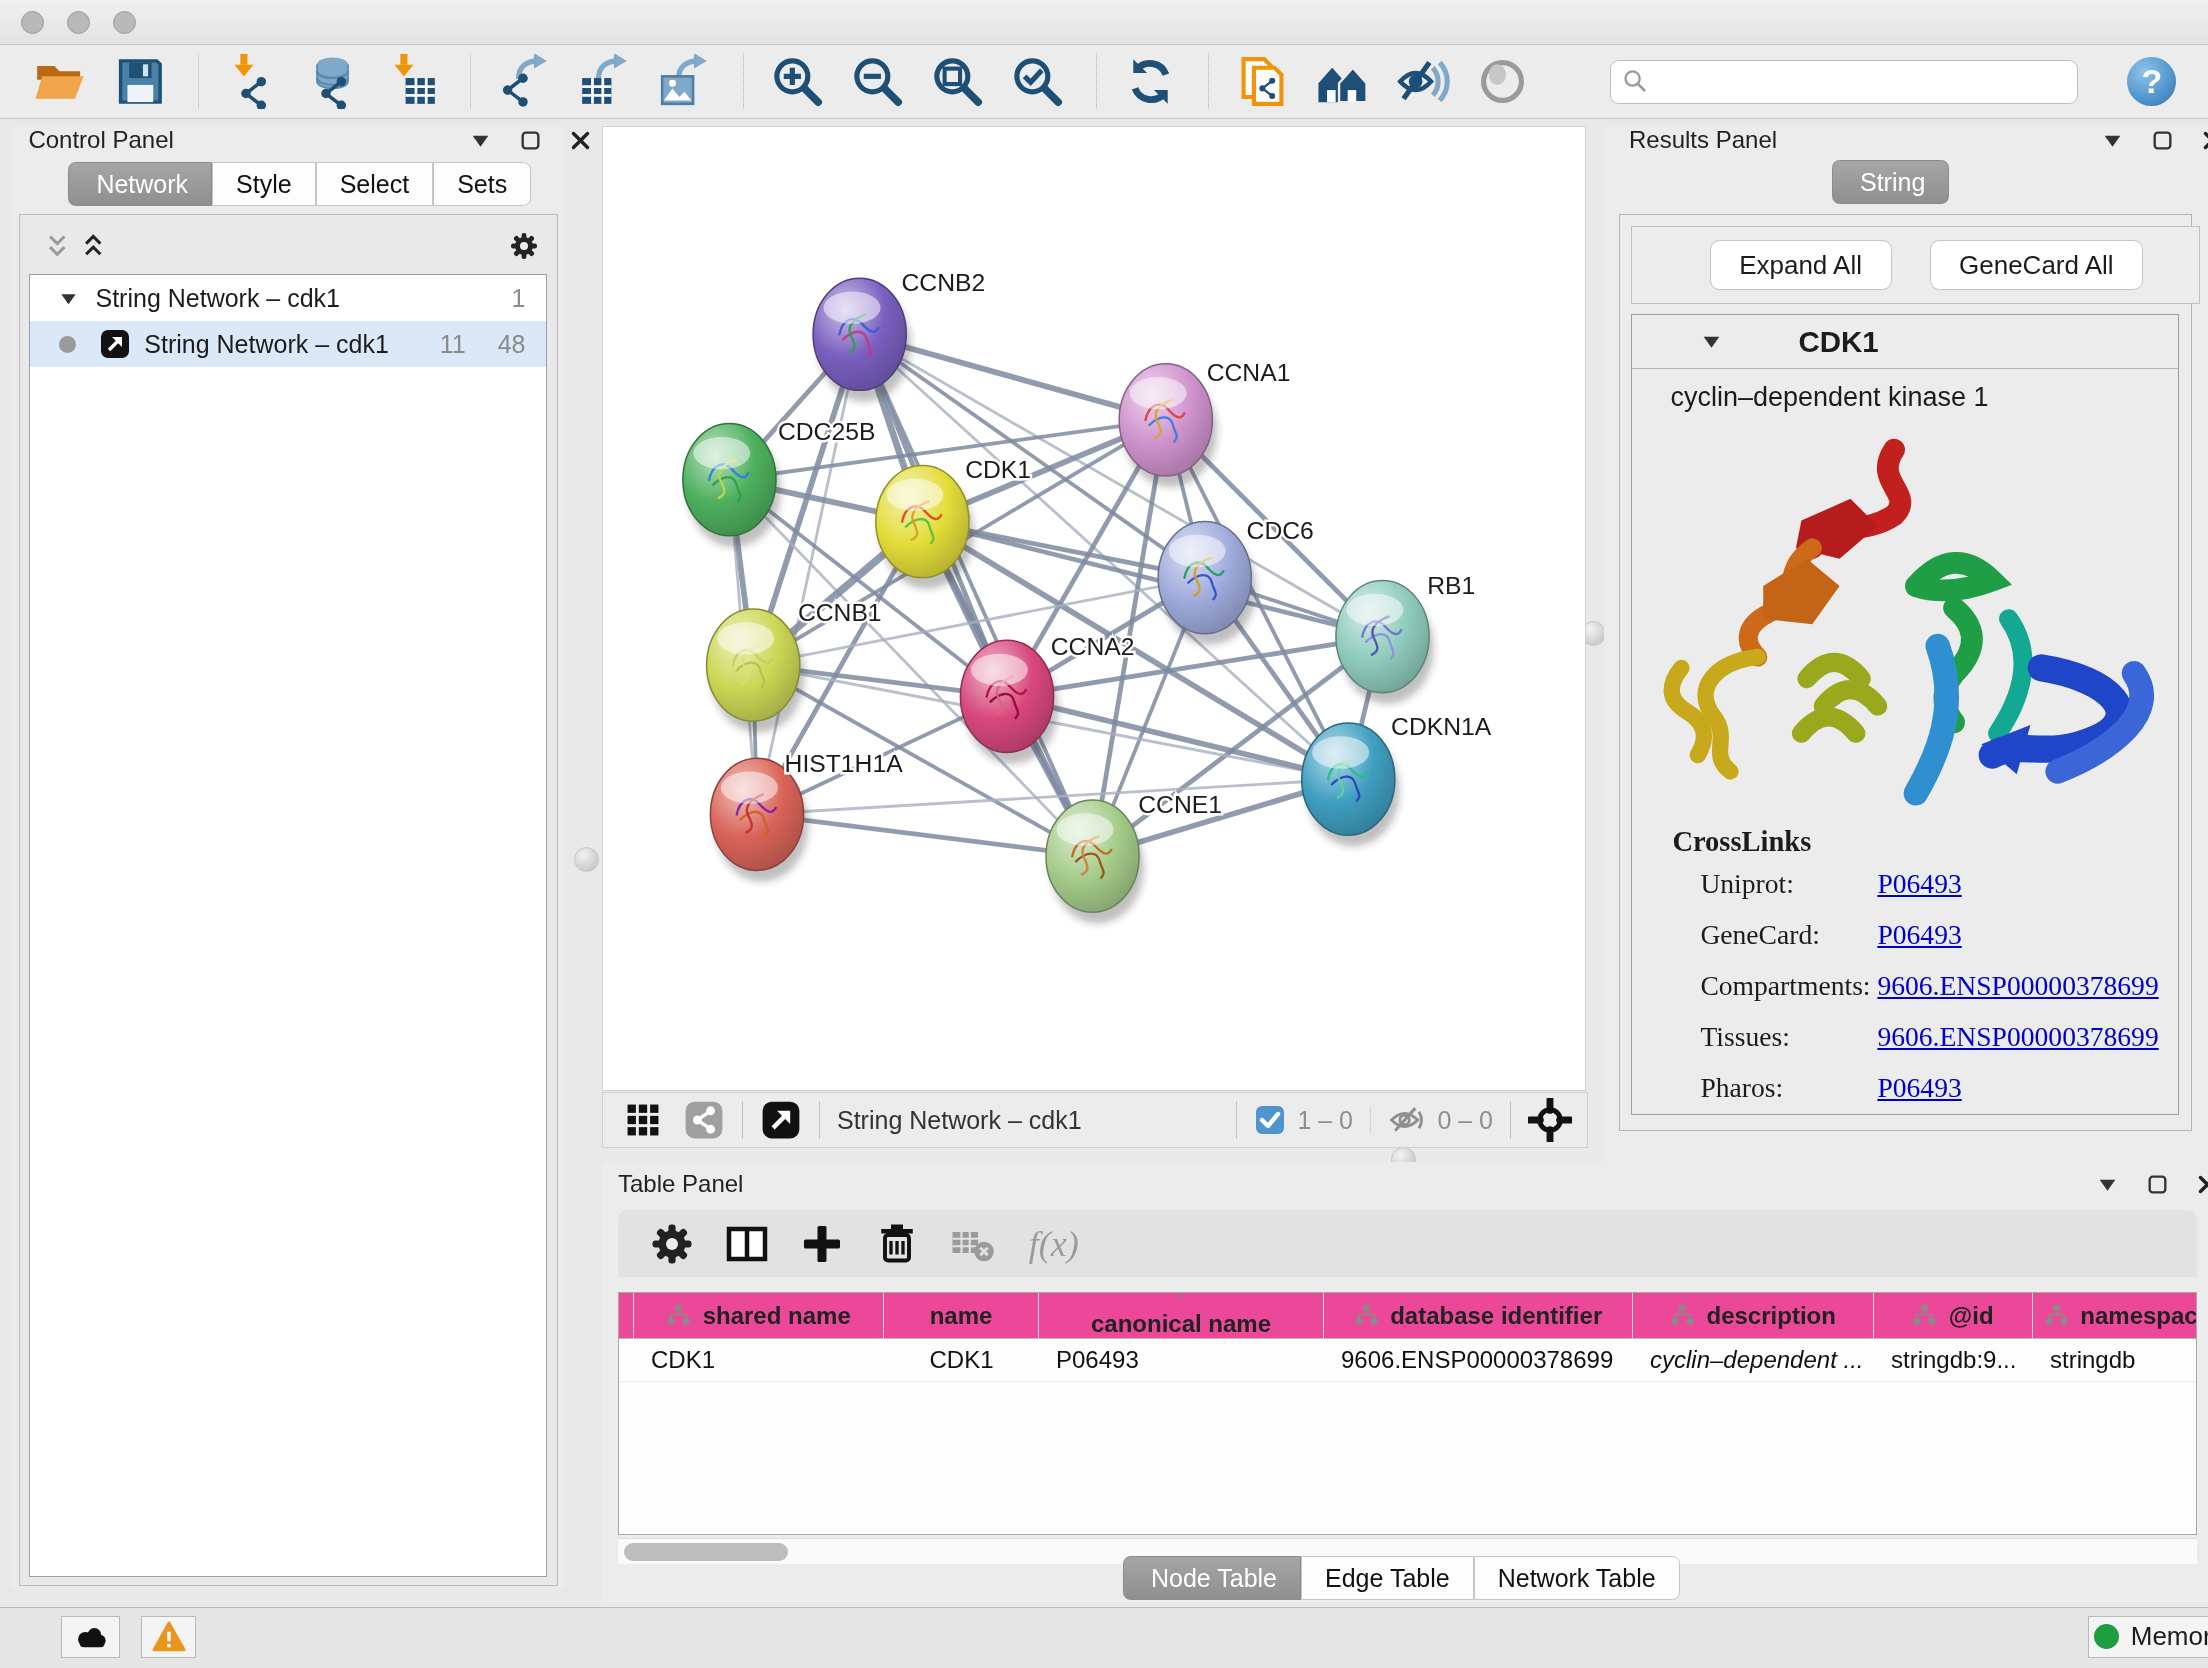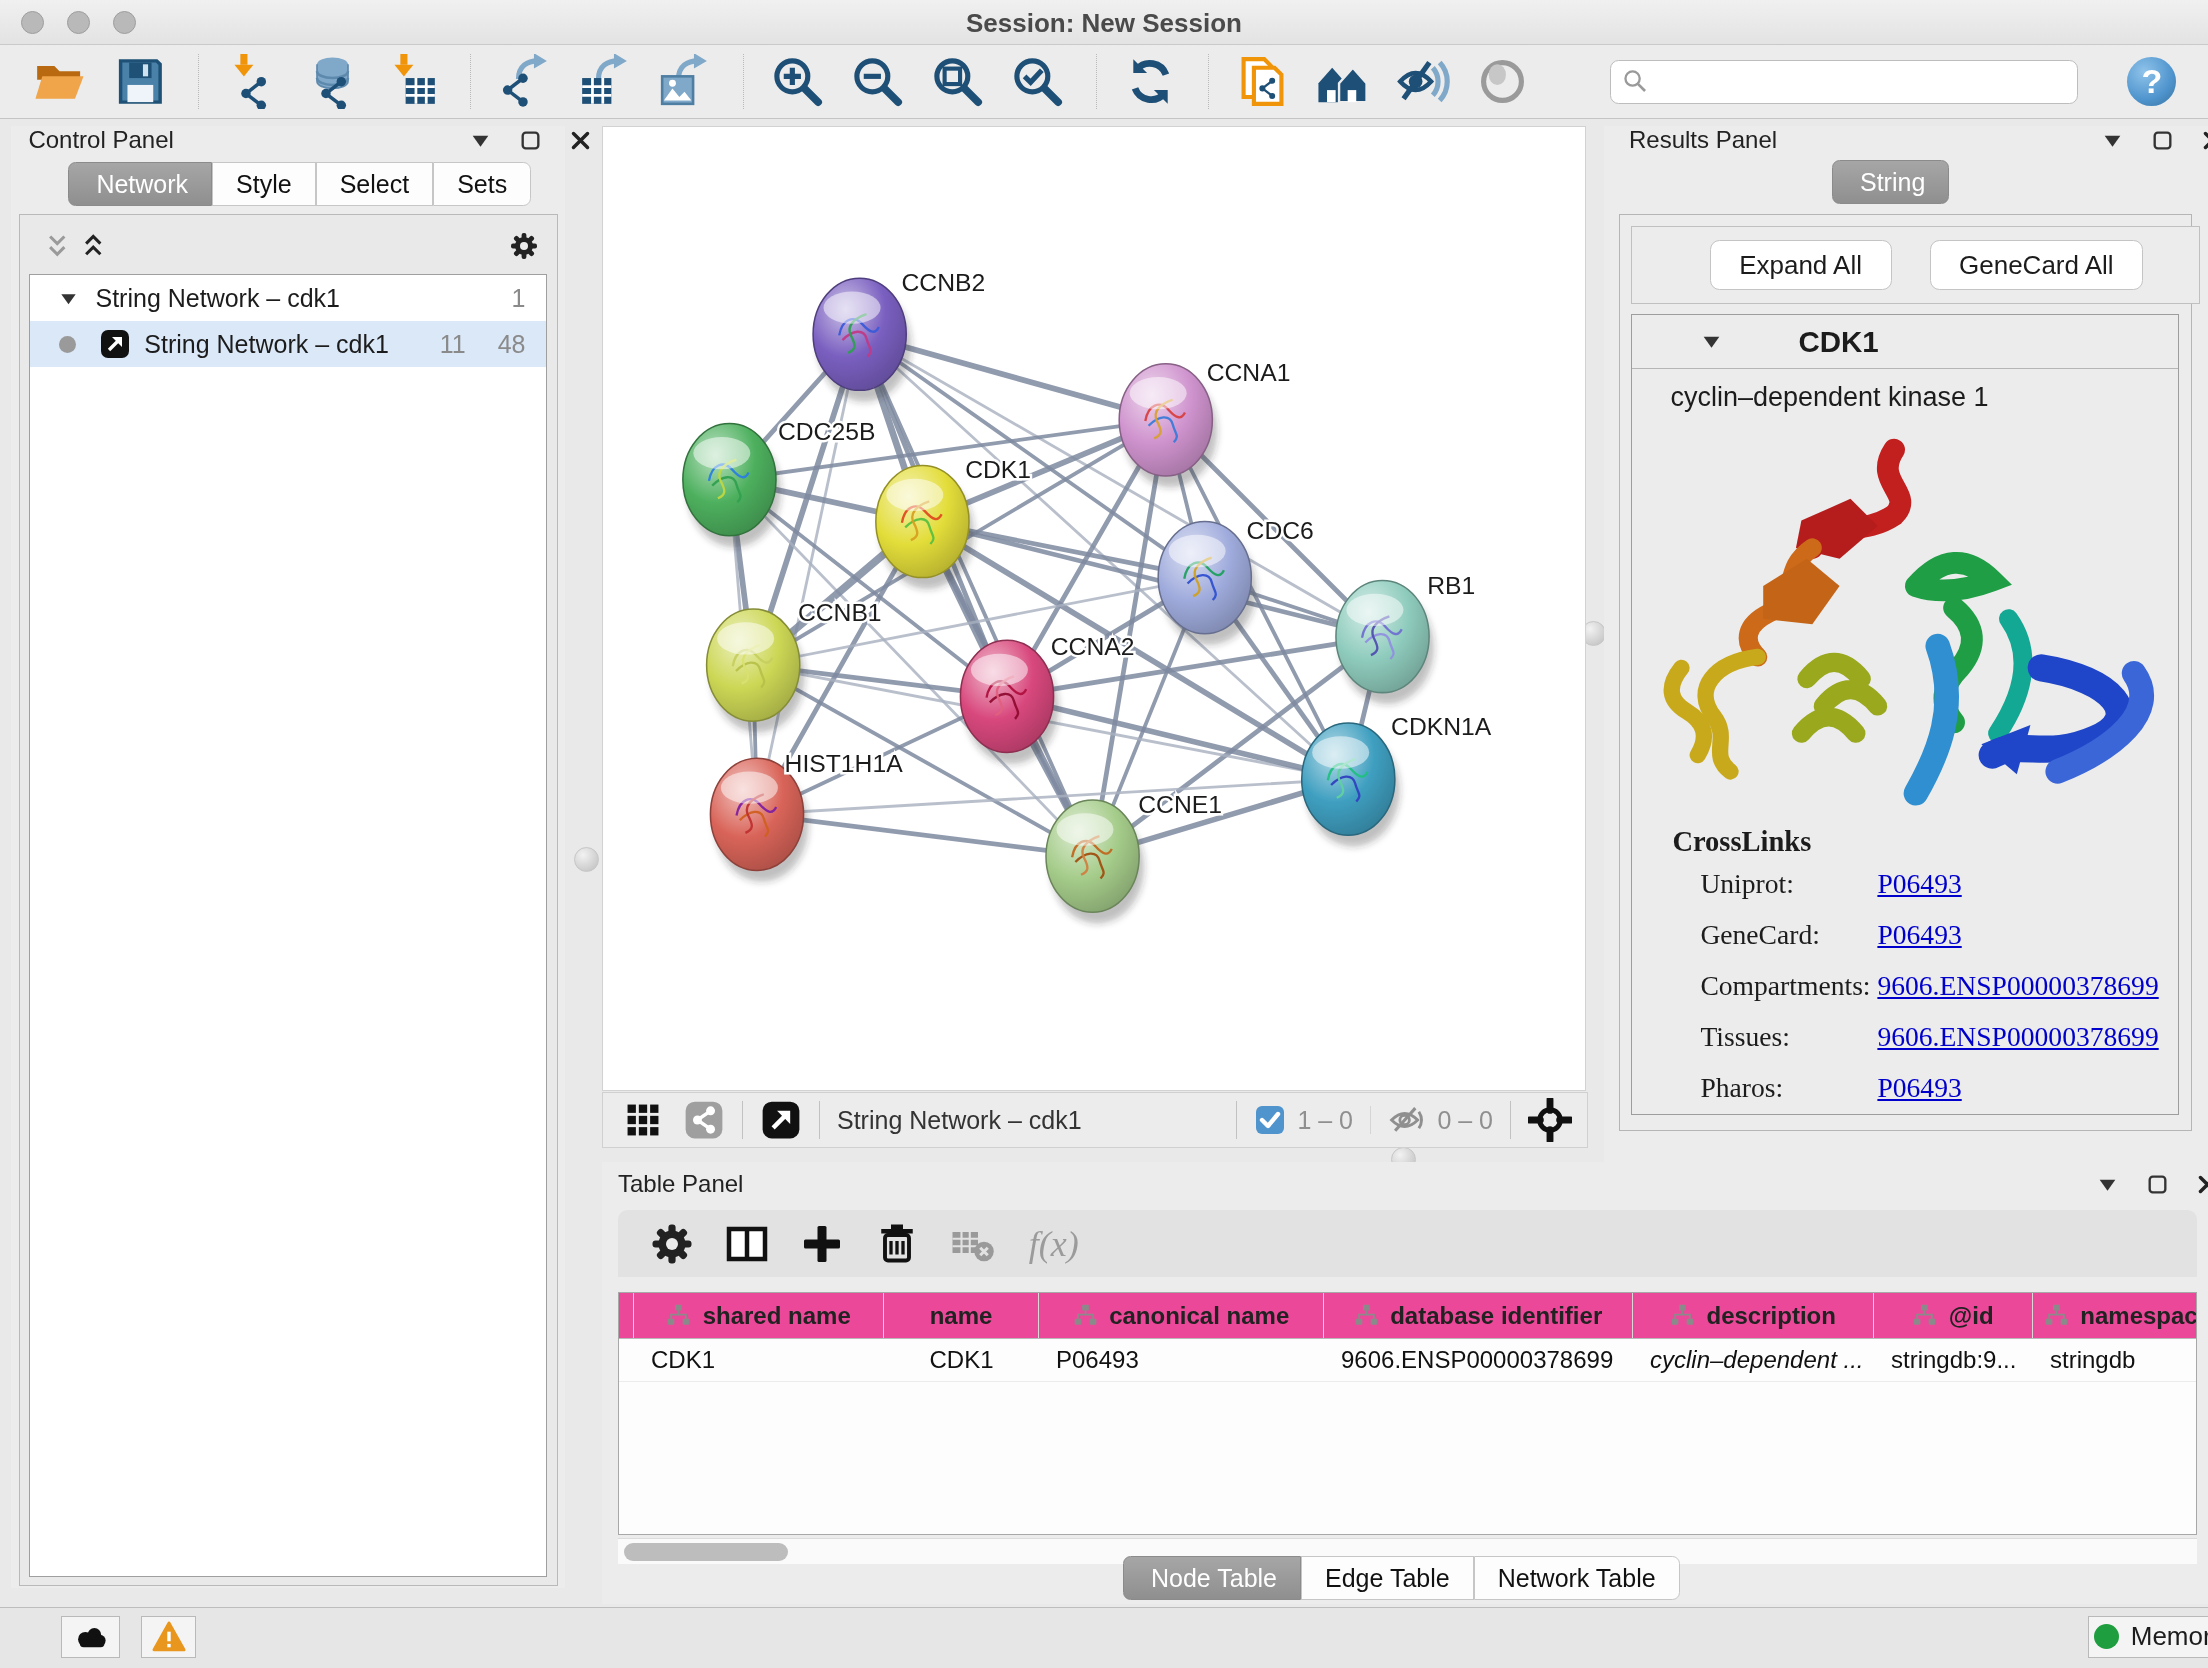--- a/index.html
+++ b/index.html
@@ -316,21 +316,20 @@
   </svg>
 
 <div id="app">
 
   <div class="titlebar">
     <div class="traffic">
       <span></span>
       <span></span>
       <span></span>
     </div>
-    <div class="win-title">Session: New Session</div>
   </div>
 
   <div class="toolbar">
     <span class="tb-icon"><svg viewBox="0 0 58 58" width="55" height="55">
           <use href="#sym-open-session-icon"></use>
         </svg></span>
       <span class="tb-icon"><svg viewBox="0 0 58 58" width="55" height="55">
           <use href="#sym-save-session-icon"></use>
         </svg></span>
       <span class="tb-sep"></span>
@@ -807,21 +806,21 @@
           <div class="tbl-h" style="width: 15px;"></div>
           <div class="tbl-h" style="width: 250px;">
             <svg viewBox="0 0 26 26" width="25" height="25">
               <use href="#sym-attr-tree-icon"></use>
             </svg>
             <span>shared name</span>
           </div>
           <div class="tbl-h" style="width: 155px;">
             <span>name</span>
           </div>
-          <div class="tbl-h" style="width: 285px;">
+          <div class="tbl-h" style="width: 285px; flex-direction: column;">
             <svg viewBox="0 0 26 26" width="25" height="25">
               <use href="#sym-attr-tree-icon"></use>
             </svg>
             <span>canonical name</span>
           </div>
           <div class="tbl-h" style="width: 309px;">
             <svg viewBox="0 0 26 26" width="25" height="25">
               <use href="#sym-attr-tree-icon"></use>
             </svg>
             <span>database identifier</span>

